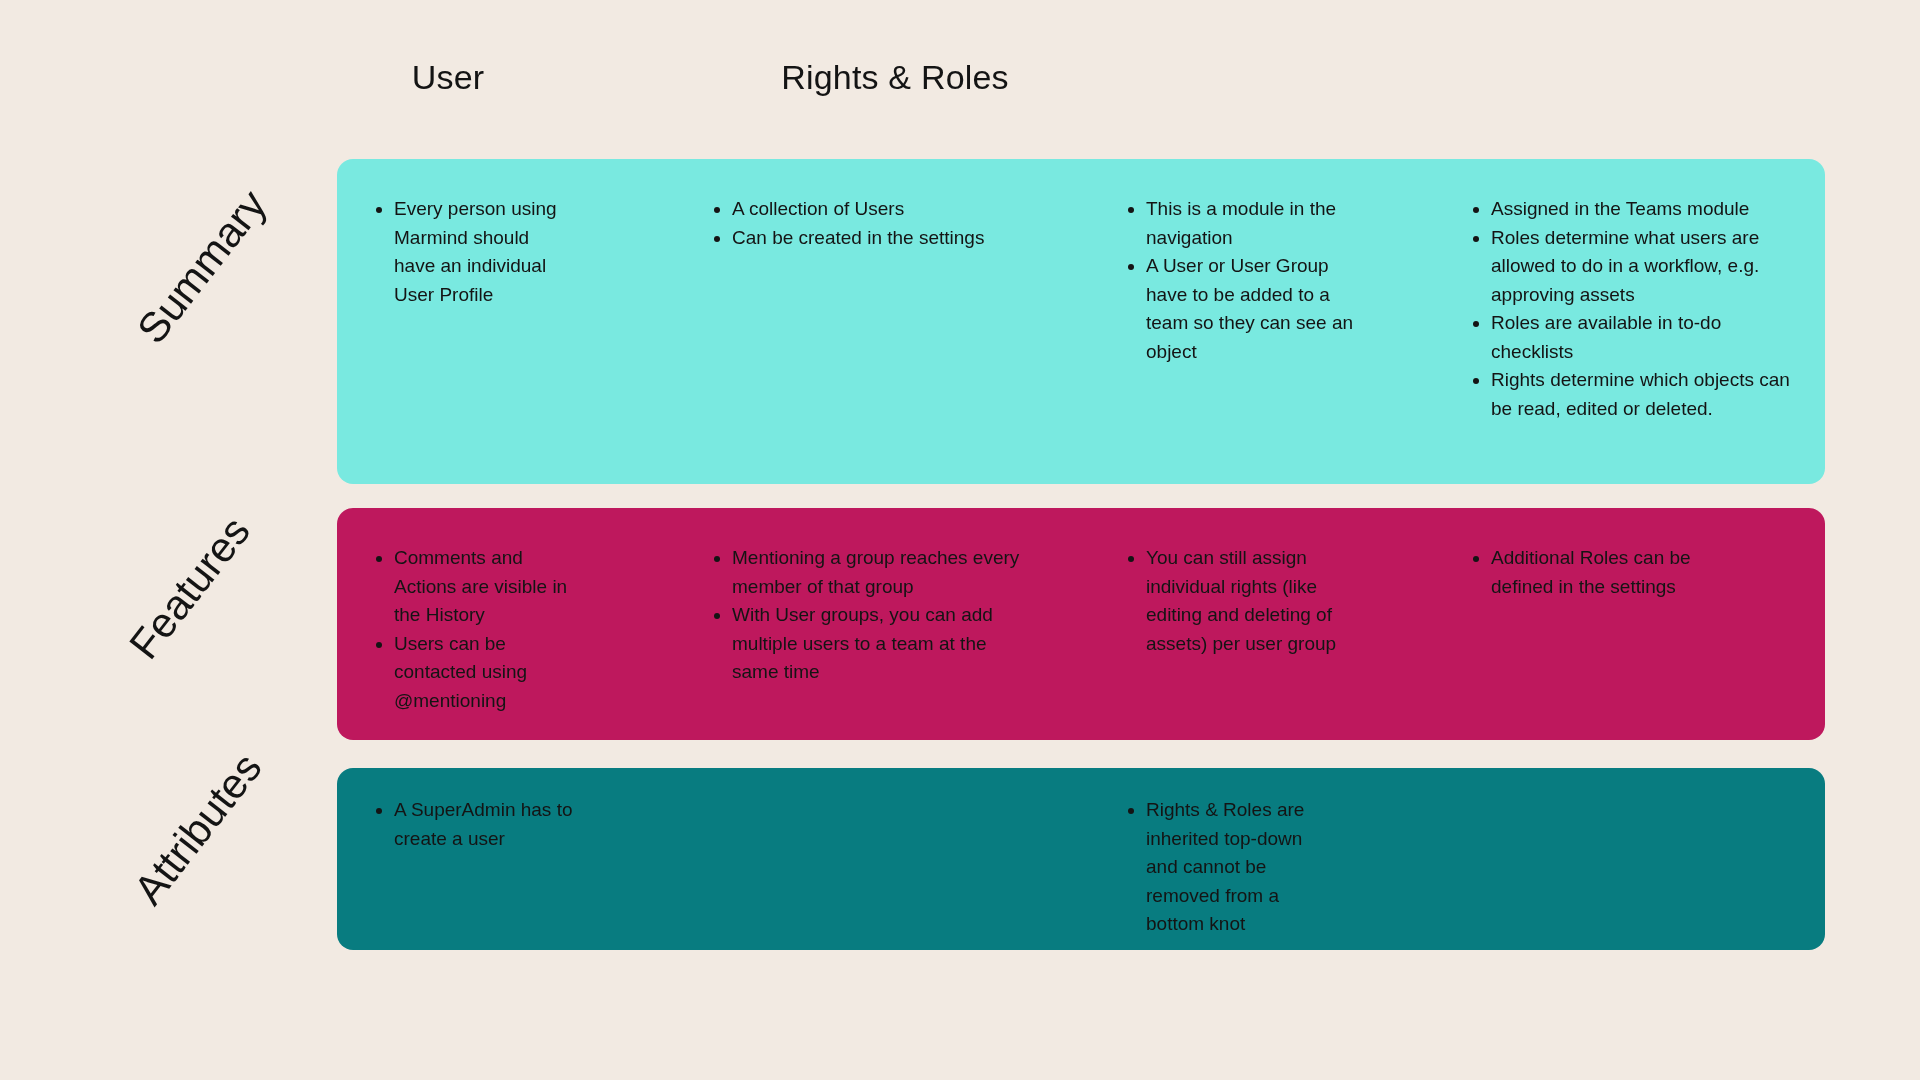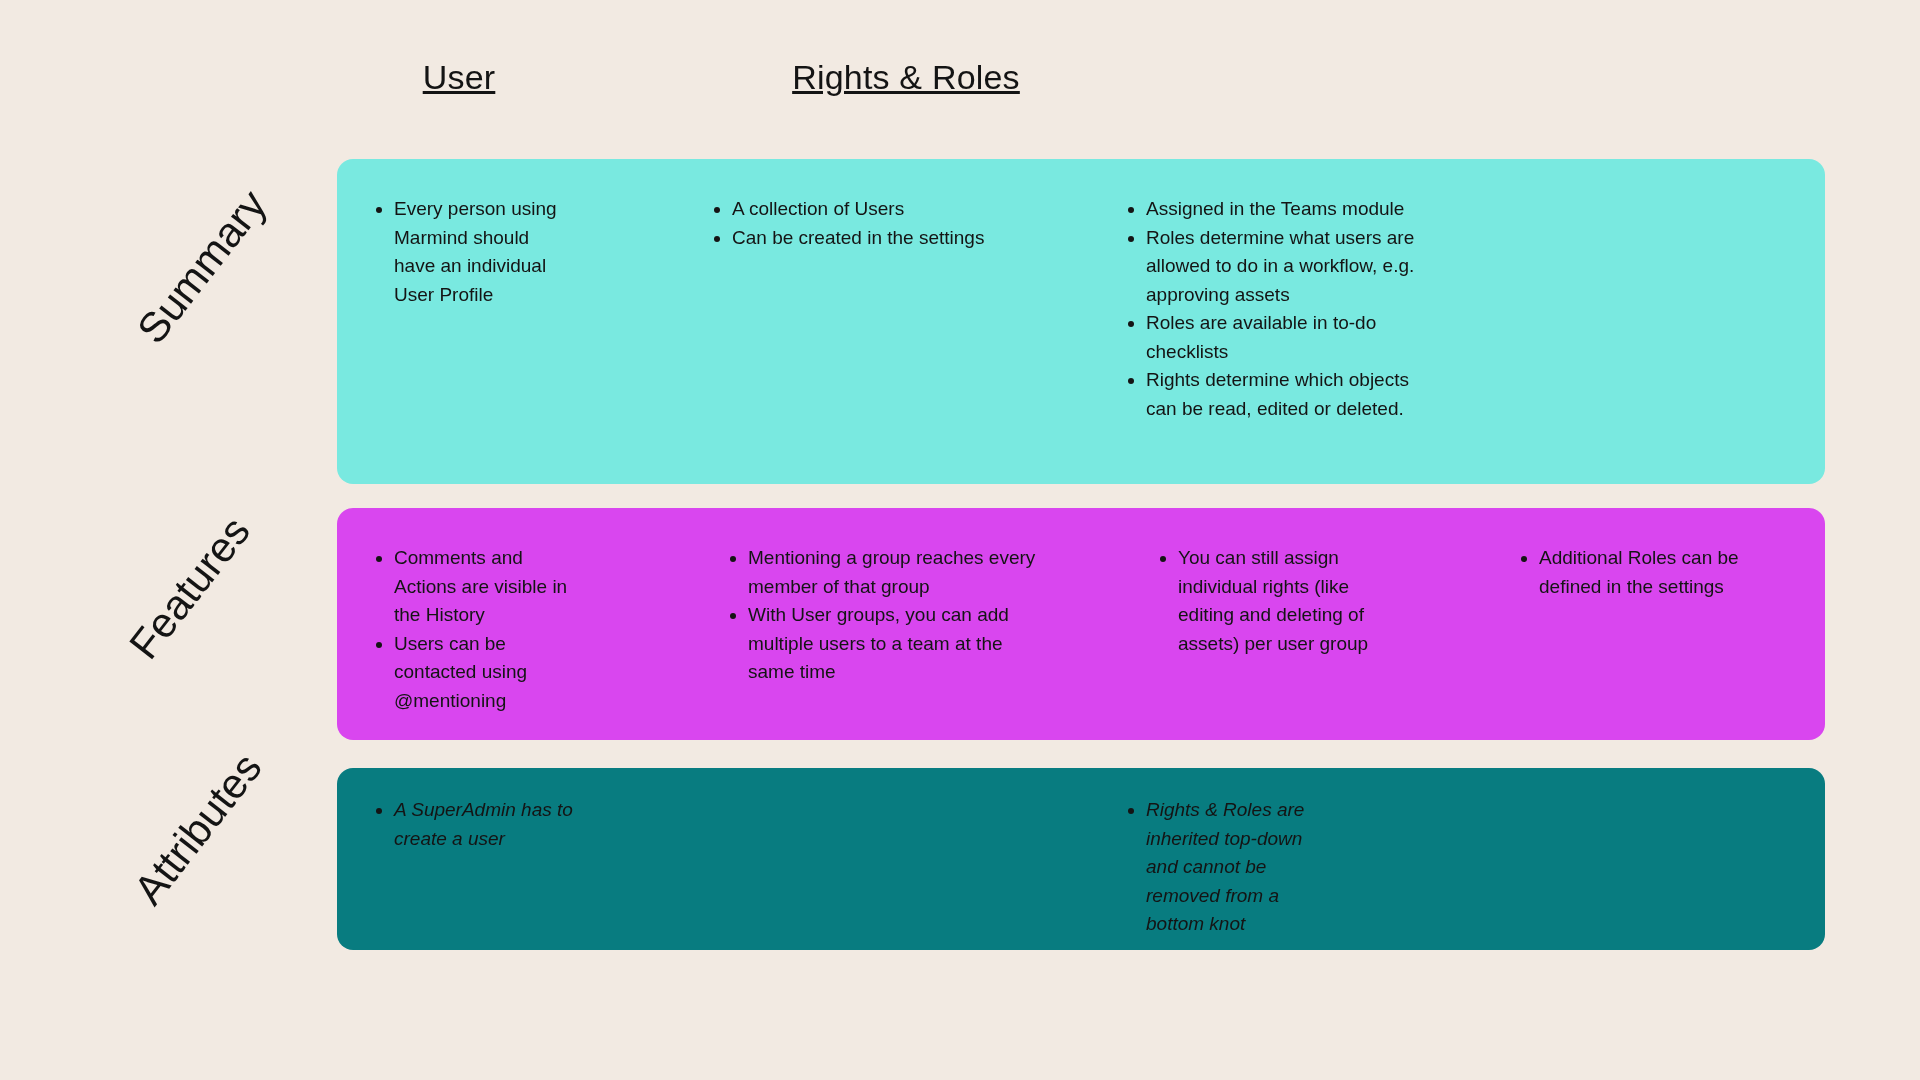--- a/index.html
+++ b/index.html
@@ -8,22 +8,22 @@
     background:#f2eae2;
     font-family:"Liberation Sans", sans-serif;
     color:#141414;
     position:relative;
     overflow:hidden;
   }
   .stage { position:absolute; inset:0; }
 
   
   .header-row {
-    position:absolute; left:348px; top:58px; width:1488px;
-    display:grid; grid-template-columns:338px 414px 345px 391px;text-decoration:underline;
+    position:absolute; left:337px; top:58px; width:1488px;
+    display:grid; grid-template-columns:338px 414px 345px 391px;
   }
   .col-header {
     text-align:center; font-size:34px; font-weight:500; letter-spacing:.2px;
   }
   .h0 { transform:translateX(-58px); }
   .h1 { transform:translateX(-19px); }
   .h2 { transform:translateX(-14px); }
   .h3 { transform:translateX(13px); }
 
   
@@ -42,21 +42,21 @@
   .band {
     position:absolute; left:337px; width:1488px;
     border-radius:16px;
     display:grid; grid-template-columns:338px 414px 345px 391px;
   }
   .band-0 { top:159px; height:325px; }
   .band-1 { top:508px; height:232px; }
   .band-2 { top:768px; height:182px; }
 
   .cell { padding:36px 14px 0 35px; }
-  .band-2 .cell { padding-top:28px;font-style:italic; }
+  .band-2 .cell { padding-top:28px; }
 
   .cell ul { list-style:disc outside; padding-left:22px; }
   .cell li { font-size:19px; line-height:1.5; }
 
   .c0 li { max-width:180px; }
   .c1 li { max-width:290px; }
   .c2 li { max-width:215px; }
   .c3 li { max-width:310px; }
   .band-1 .c3 li { max-width:240px; }
   .band-2 .c3 li { max-width:185px; }
@@ -80,31 +80,37 @@
       <ul>
         <li>Every person using Marmind should have an individual User Profile</li>
       </ul>
     </div>
     <div class="cell c1">
       <ul>
         <li>A collection of Users</li>
         <li>Can be created in the settings</li>
       </ul>
     </div>
+    <div class="cell c2">
+      <ul>
+        <li>This is a module in the navigation</li>
+        <li>A User or User Group have to be added to a team so they can see an object</li>
+      </ul>
+    </div>
     <div class="cell c3">
       <ul>
         <li>Assigned in the Teams module</li>
         <li>Roles determine what users are allowed to do in a workflow, e.g. approving assets</li>
         <li>Roles are available in to-do checklists</li>
         <li>Rights determine which objects can be read, edited or deleted.</li>
       </ul>
     </div>
   </section>
 
-  <section class="band band-1" style="background: #d946ef; gap: 16px;">
+  <section class="band band-1" style="background: #be185d;">
     <div class="cell c0">
       <ul>
         <li>Comments and Actions are visible in the History</li>
         <li>Users can be contacted using @mentioning</li>
       </ul>
     </div>
     <div class="cell c1">
       <ul>
         <li>Mentioning a group reaches every member of that group</li>
         <li>With User groups, you can add multiple users to a team at the same time</li>

